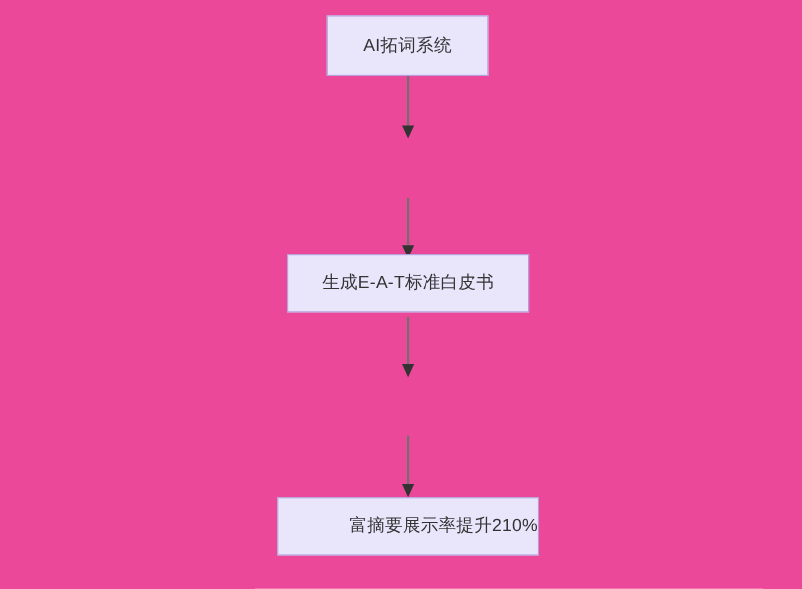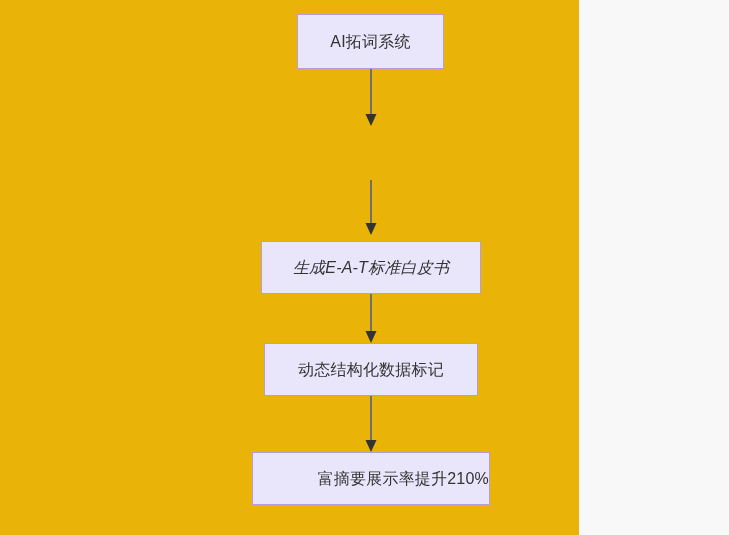--- a/index.html
+++ b/index.html
@@ -10,23 +10,23 @@
   body {
     width: 729px;
     height: 535px;
     background: #f8f8f9;
     font-family: "Liberation Sans", "DejaVu Sans", sans-serif;
     overflow: hidden;
   }
 
   #flow-canvas {
     position: relative;
-    width: 579px;
+    width: 729px;
     height: 535px;
-    background: #eab308;
+    background: #ec4899;
   }
 
   
   .node {
     position: absolute;
     box-sizing: border-box;
     background: #e9e6fc;
     border: 1.5px solid #b39ddb;
     border-radius: 0;
     display: flex;
@@ -42,21 +42,21 @@
   }
 
   .node-label {
     display: block;
     text-align: center;
   }
 
   
   #node-0 { left: 297px; top: 14px;  width: 147px; height: 55px; }
   #node-1 { left: 276px; top: 126px; width: 190px; height: 54px; }
-  #node-2 { left: 261px; top: 241px; width: 220px; height: 53px; font-style: italic; }
+  #node-2 { left: 261px; top: 231px; width: 220px; height: 53px; }
   #node-3 { left: 264px; top: 343px; width: 214px; height: 53px; }
   #node-4 { left: 252px; top: 452px; width: 238px; height: 53px; justify-content: flex-end; }
 
   
   .edge {
     position: absolute;
     left: 0;
     top: 0;
     width: 729px;
     height: 535px;
@@ -103,21 +103,18 @@
 
   <div class="node" id="node-0">
     <span class="node-label">AI拓词系统</span>
   </div>
 
 
   <div class="node" id="node-2">
     <span class="node-label">生成E-A-T标准白皮书</span>
   </div>
 
-  <div class="node" id="node-3">
-    <span class="node-label">动态结构化数据标记</span>
-  </div>
 
   <div class="node" id="node-4">
     <span class="node-label">富摘要展示率提升210%</span>
   </div>
 
 </div>
 
 </body></html>

